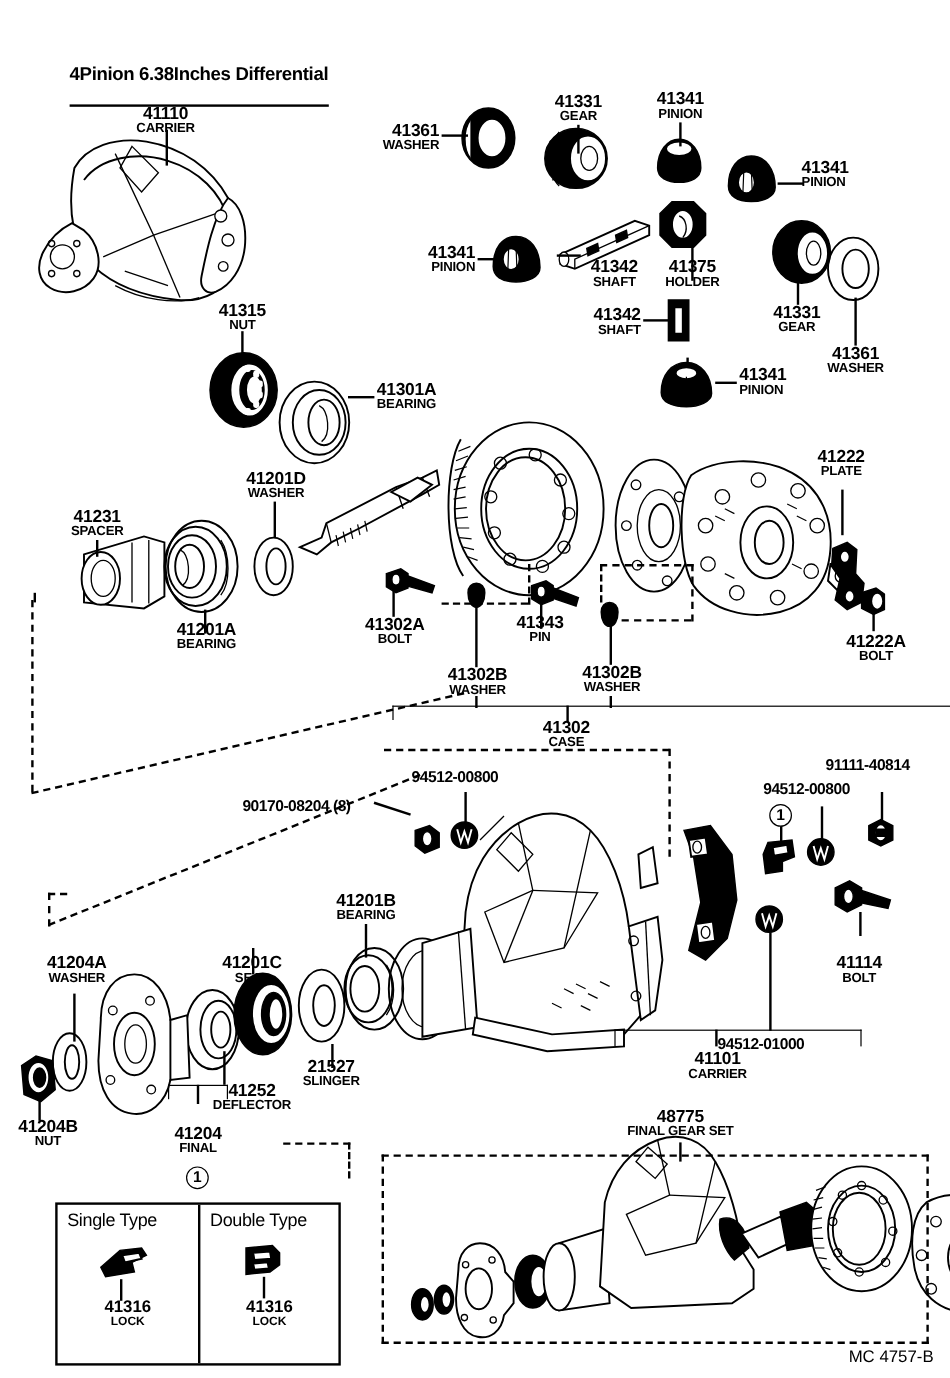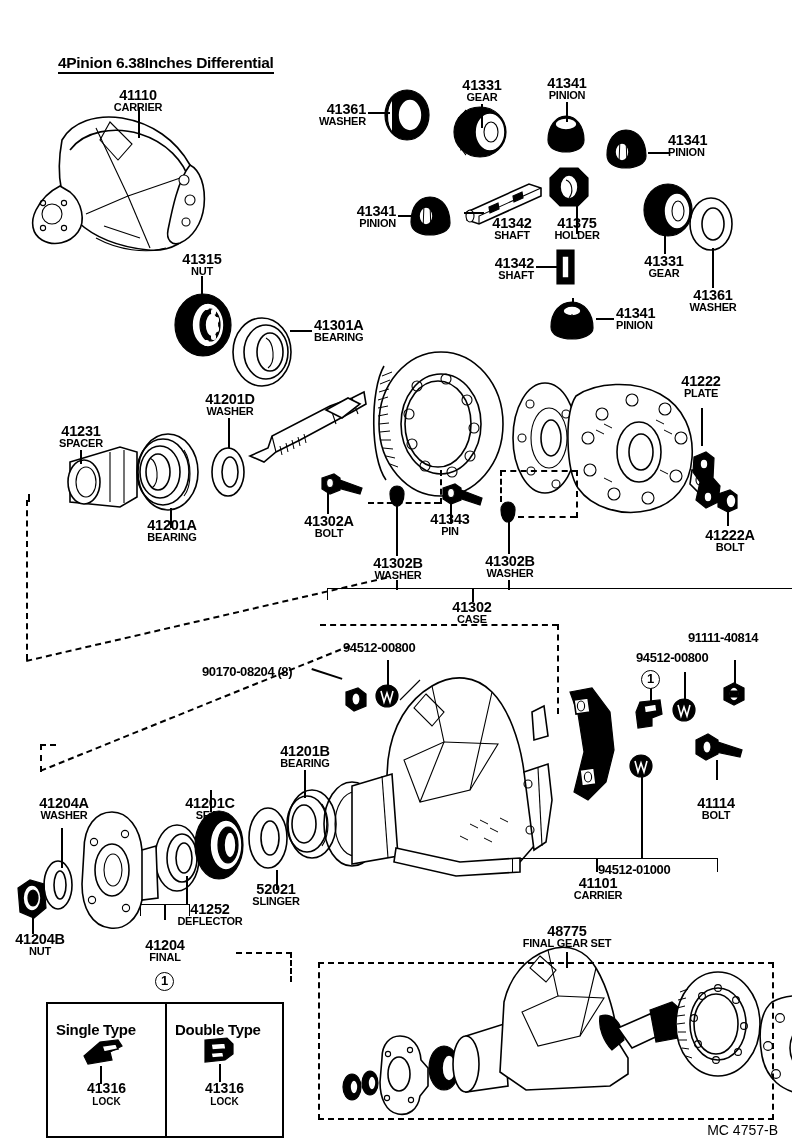--- a/index.html
+++ b/index.html
@@ -52,21 +52,21 @@
   }
 
   
   #title {
     position: absolute;
     left: 58px; top: 54px;
     font-size: 15.5px;
     font-weight: bold;
     letter-spacing: -0.3px;
     border-bottom: 2.5px solid #000;
-    padding-bottom: 0;
+    padding-bottom: 15px;
     white-space: nowrap;
   }
 
   
   .ld { position: absolute; background: #000; }
   .ld.v { width: 1.6px; }
   .ld.h { height: 1.6px; }
 
   
   .brk { position: absolute; border: 1.6px solid #000; border-bottom: none; height: 12px; }
@@ -87,21 +87,21 @@
     border: 2.5px solid #000;
     display: flex;
   }
   #legend .cell {
     flex: 1 1 50%;
     position: relative;
     padding: 5px 6px 0 8px;
   }
   #legend .cell + .cell { border-left: 2.5px solid #000; }
   #legend .hd {
-    font-size: 15px; font-weight: bold; letter-spacing: -0.3px; margin-top: 12px;
+    font-size: 15px; font-weight: normal; letter-spacing: -0.3px;
   }
   #legend .lk {
     position: absolute; left: 50%; top: 36px;
     transform: translateX(-50%);
     text-align: center;
   }
   #legend .lk .num { font-size: 14px; font-weight: bold; display:block; }
   #legend .lk .nm  { font-size: 10px; font-weight: bold; display:block; }
 
   
@@ -821,21 +821,21 @@
     <span class="num">41204</span>
     <span class="nm">FINAL</span>
   </div>
 
   <div class="lab ctr" style="left:158px; top:902px; width:104px;">
     <span class="num">41252</span>
     <span class="nm">DEFLECTOR</span>
   </div>
 
   <div class="lab ctr" style="left:232px; top:882px; width:88px;">
-    <span class="num">52021</span>
+    <span class="num">21527</span>
     <span class="nm">SLINGER</span>
   </div>
 
   <div class="lab ctr" style="left:676px; top:796px; width:80px;">
     <span class="num">41114</span>
     <span class="nm">BOLT</span>
   </div>
 
   <div class="lab ctr" style="left:556px; top:876px; width:84px;">
     <span class="num">41101</span>

